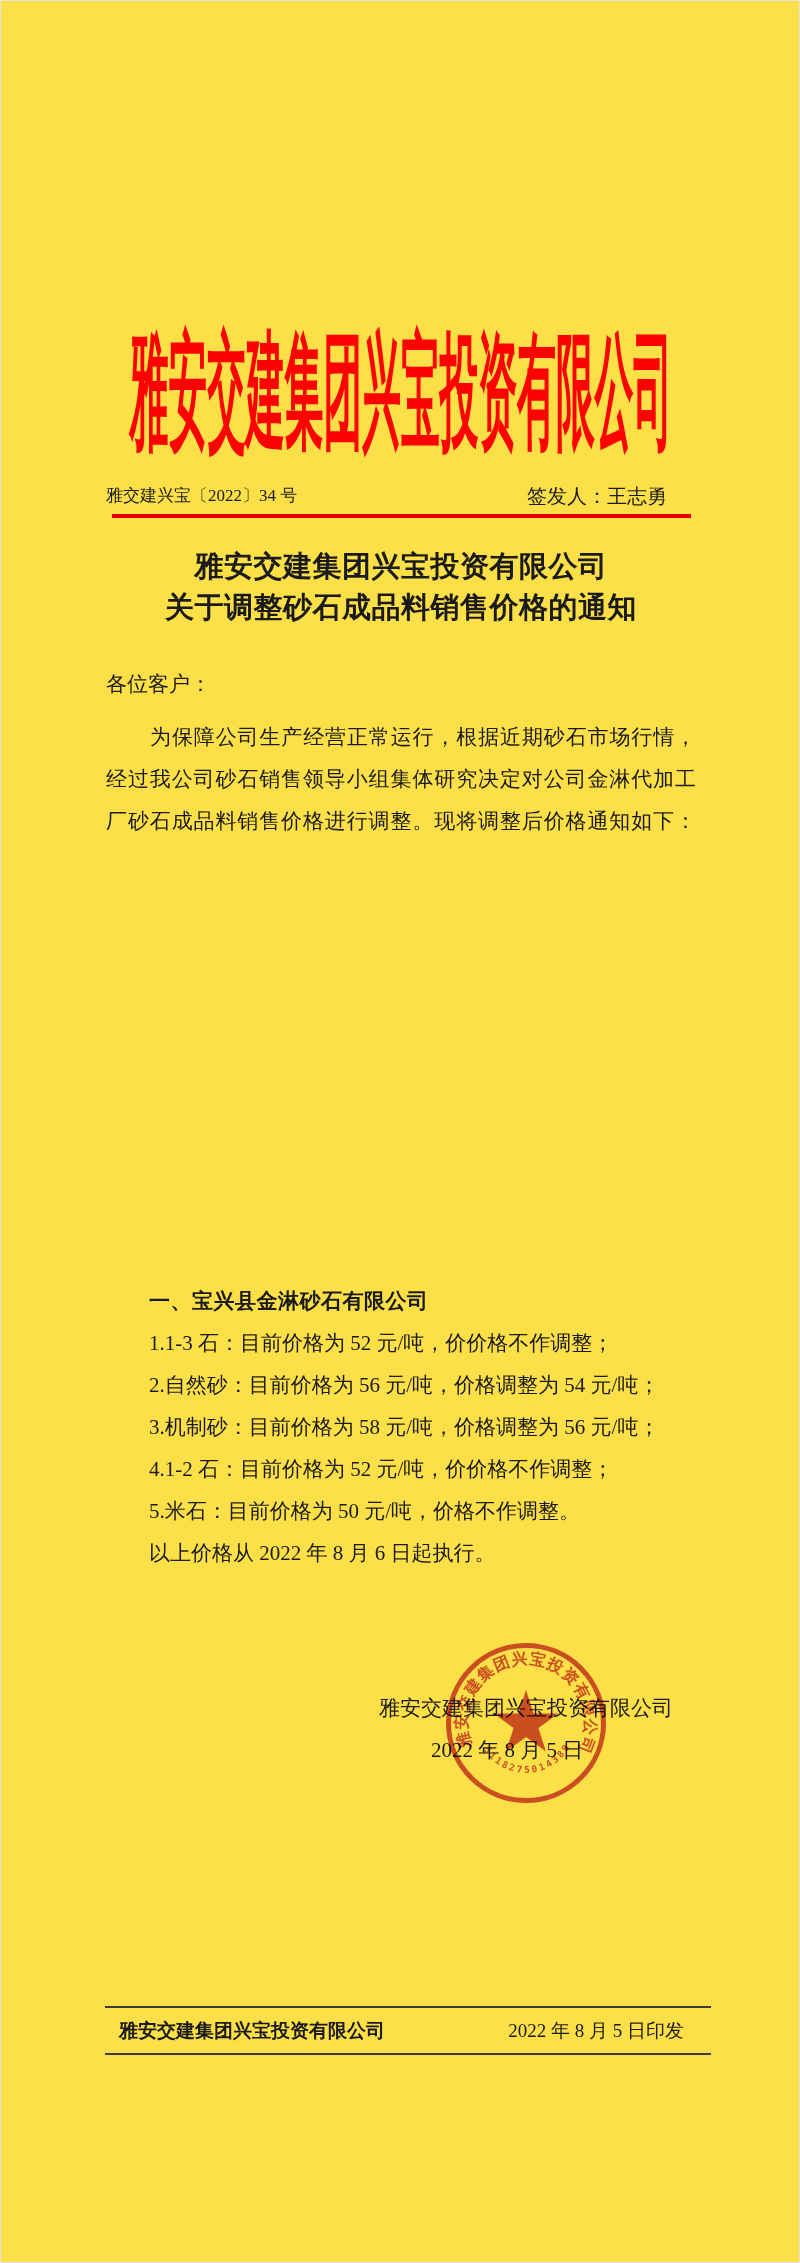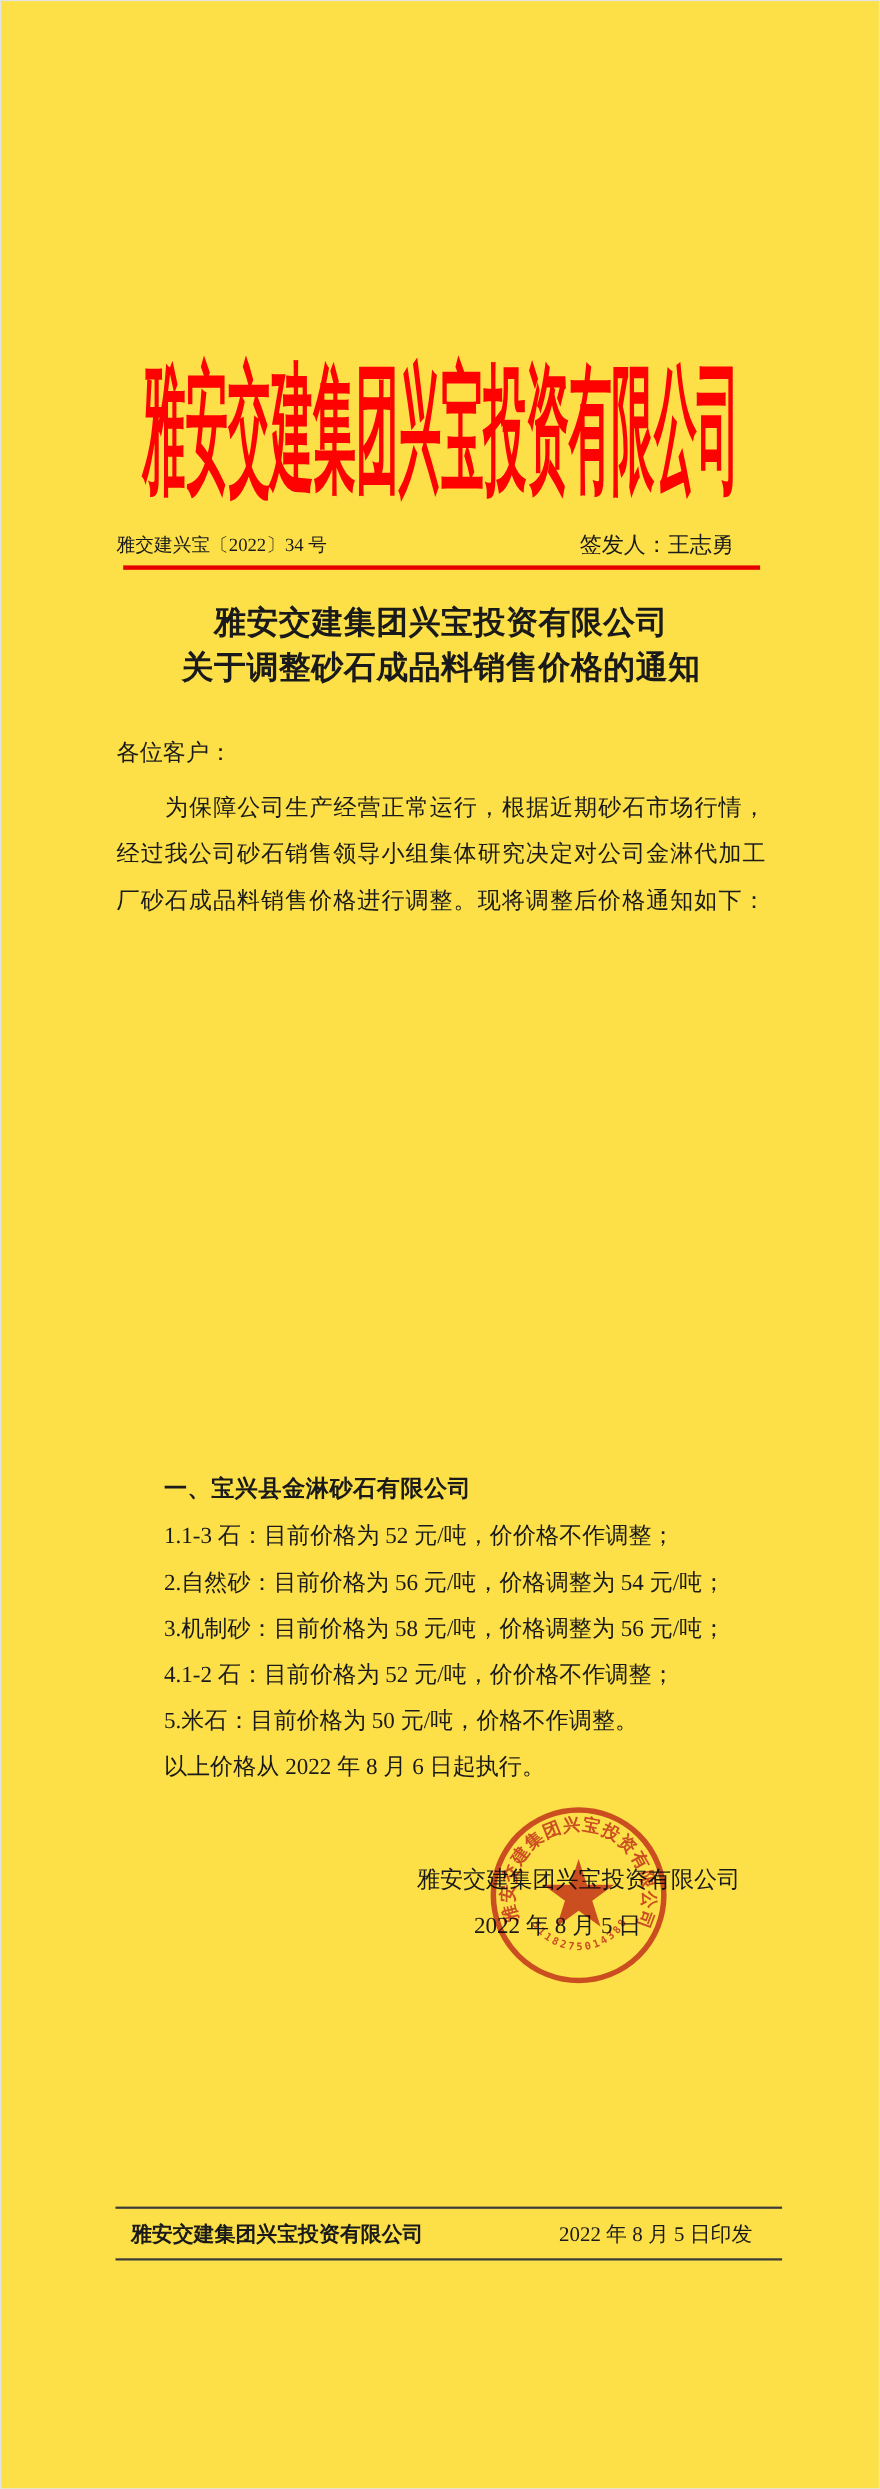--- a/index.html
+++ b/index.html
@@ -23,23 +23,23 @@
   .issuer{position:absolute;top:483px;right:132px;font-size:20px;line-height:24px;white-space:nowrap;text-align:center;}
   .red-rule{position:absolute;top:513px;left:111px;width:579px;height:4px;background:#e60000;}
   
   .doc-title{
     position:absolute;top:545px;left:0;width:800px;text-align:center;
     font-size:29px;font-weight:bold;line-height:41px;letter-spacing:0.5px;
   }
   
   .salutation{position:absolute;top:662px;left:105px;font-size:21px;line-height:42px;white-space:nowrap;}
   .paragraph{position:absolute;top:715px;left:105px;width:590px;font-size:21px;line-height:42px;}
-  .para-line{text-align:justify;text-align-last:justify;font-family:Liberation Mono, monospace;}
+  .para-line{text-align:justify;text-align-last:justify;}
   .para-line.indent{text-indent:44px;}
-  .price-block{position:absolute;top:1332px;left:148px;font-size:21px;line-height:42px;}
+  .price-block{position:absolute;top:1279px;left:148px;font-size:21px;line-height:42px;}
   .price-heading{
     font-family:"Liberation Sans","DejaVu Sans",sans-serif;
     font-weight:bold;font-size:21px;letter-spacing:0.5px;white-space:nowrap;
   }
   .price-item,.effective-line{white-space:nowrap;}
   
   .signature{position:absolute;top:1686px;left:330px;width:390px;font-size:21px;line-height:42px;text-align:center;z-index:1;}
   .sig-date{position:relative;left:-19px;}
   
   .stamp{position:absolute;left:440px;top:1637px;width:170px;height:170px;z-index:2;mix-blend-mode:multiply;opacity:0.92;}

